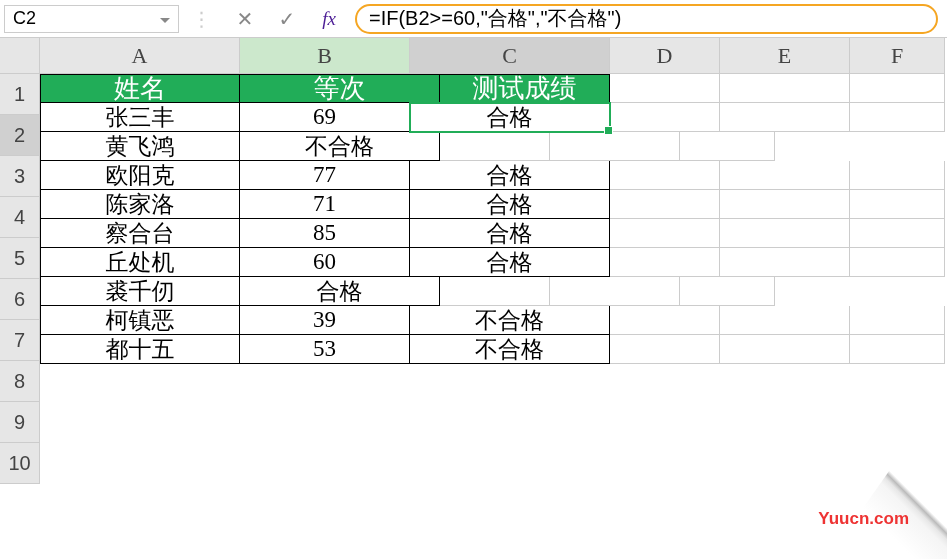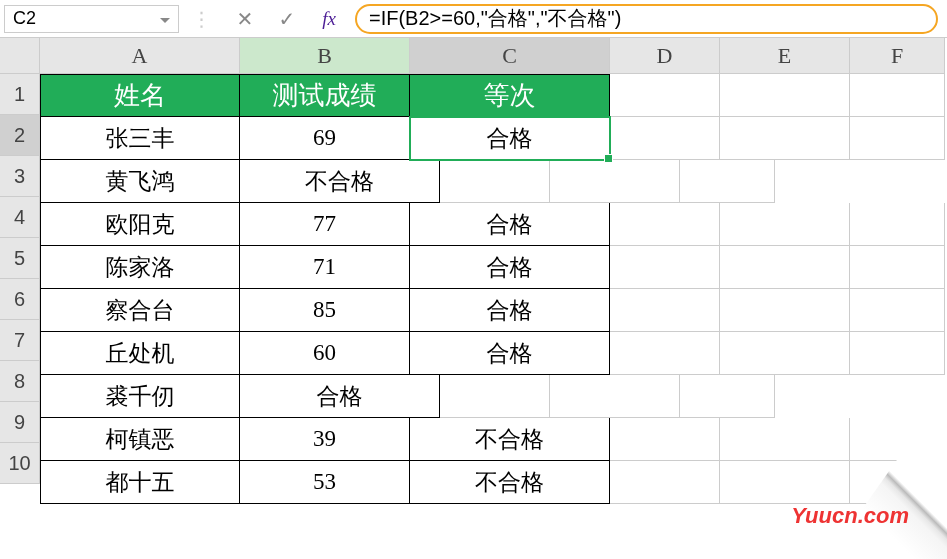--- a/index.html
+++ b/index.html
@@ -18,34 +18,34 @@
     .corner { width: 40px; height: 36px; background: #e6e6e6; border-right: 1px solid #ccc; border-bottom: 1px solid #ccc; }
     .row-h { width: 40px; height: 41px; display: flex; align-items: center; justify-content: center; background: #e6e6e6; border-right: 1px solid #ccc; border-bottom: 1px solid #ccc; font-size: 20px; color: #444; }
     .row-h.active { background: #d0d0d0; }
     
     .grid { flex: 1; }
     .col-headers { display: flex; height: 36px; }
     .col-h { display: flex; align-items: center; justify-content: center; background: #e6e6e6; border-right: 1px solid #ccc; border-bottom: 1px solid #ccc; font-size: 22px; font-family: "Times New Roman", serif; color: #444; }
     .col-h.active { background: #d0d0d0; }
     .col-h.semi { background: #cce8cc; }
     
-    .cells .row { display: flex; height: 43px; }
+    .cells .row { display: flex; height: 29px; }
     .cell { border-right: 1px solid #ccc; border-bottom: 1px solid #ccc; display: flex; align-items: center; justify-content: center; font-size: 24px; position: relative; }
     
     .wA { width: 200px; } .wB { width: 170px; } .wC { width: 200px; }
     .wD { width: 110px; } .wE { width: 130px; } .wF { width: 95px; }
     
     .header-cell { background: #21ad58; color: #fff; font-family: "KaiTi", "楷体", serif; font-size: 26px; border-right: 1px solid #000 !important; border-bottom: 1px solid #000 !important; border-top: 1px solid #000; }
     .data-cell { border-right: 1px solid #000 !important; border-bottom: 1px solid #000 !important; font-family: "KaiTi", "楷体", serif; font-size: 23px; }
     .row:first-child .header-cell:first-child, .cells .row .data-cell:first-child { border-left: 1px solid #000; }
     
     .selected { outline: 2px solid #21ad58; outline-offset: -1px; z-index: 2; }
     .selected::after { content: ""; position: absolute; width: 7px; height: 7px; background: #21ad58; right: -4px; bottom: -4px; border: 1px solid #fff; }
     
-    .watermark { position: absolute; right: 38px; bottom: 30px; color: #e33; font-size: 22px; font-style: italic; font-weight: bold; font-family: Arial; text-align: right; }
+    .watermark { position: absolute; right: 38px; bottom: 30px; color: #e33; font-size: 17px; font-weight: bold; font-family: Arial; text-align: right; }
     
     .page-curl { position: absolute; right: 0; bottom: 0; width: 120px; height: 170px; background: linear-gradient(225deg, #fff 48%, #ddd 50%, #f5f5f5 55%, #fff 70%); clip-path: polygon(100% 0, 100% 100%, 0 100%); box-shadow: -2px -2px 5px rgba(0,0,0,0.1); }
     .page-curl::before { content: ""; position: absolute; right: 0; bottom: 0; width: 120px; height: 170px; background: linear-gradient(45deg, transparent 48%, rgba(0,0,0,0.15) 50%, transparent 52%); }
   </style>
 </head>
 <body>
 
 <div class="formula-bar">
   <div class="name-box">C2</div>
   <div class="fb-sep">⋮</div>
@@ -76,22 +76,22 @@
       <div class="col-h wB semi">B</div>
       <div class="col-h wC active">C</div>
       <div class="col-h wD">D</div>
       <div class="col-h wE">E</div>
       <div class="col-h wF">F</div>
     </div>
 
     <div class="cells">
       <div class="row">
         <div class="cell wA header-cell">姓名</div>
+        <div class="cell wC header-cell">等次</div>
         <div class="cell wB header-cell">测试成绩</div>
-        <div class="cell wC header-cell">等次</div>
         <div class="cell wD"></div>
         <div class="cell wE"></div>
         <div class="cell wF"></div>
       </div>
       <div class="row">
         <div class="cell wA data-cell">张三丰</div>
         <div class="cell wB data-cell">69</div>
         <div class="cell wC data-cell selected">合格</div>
         <div class="cell wD"></div>
         <div class="cell wE"></div>

